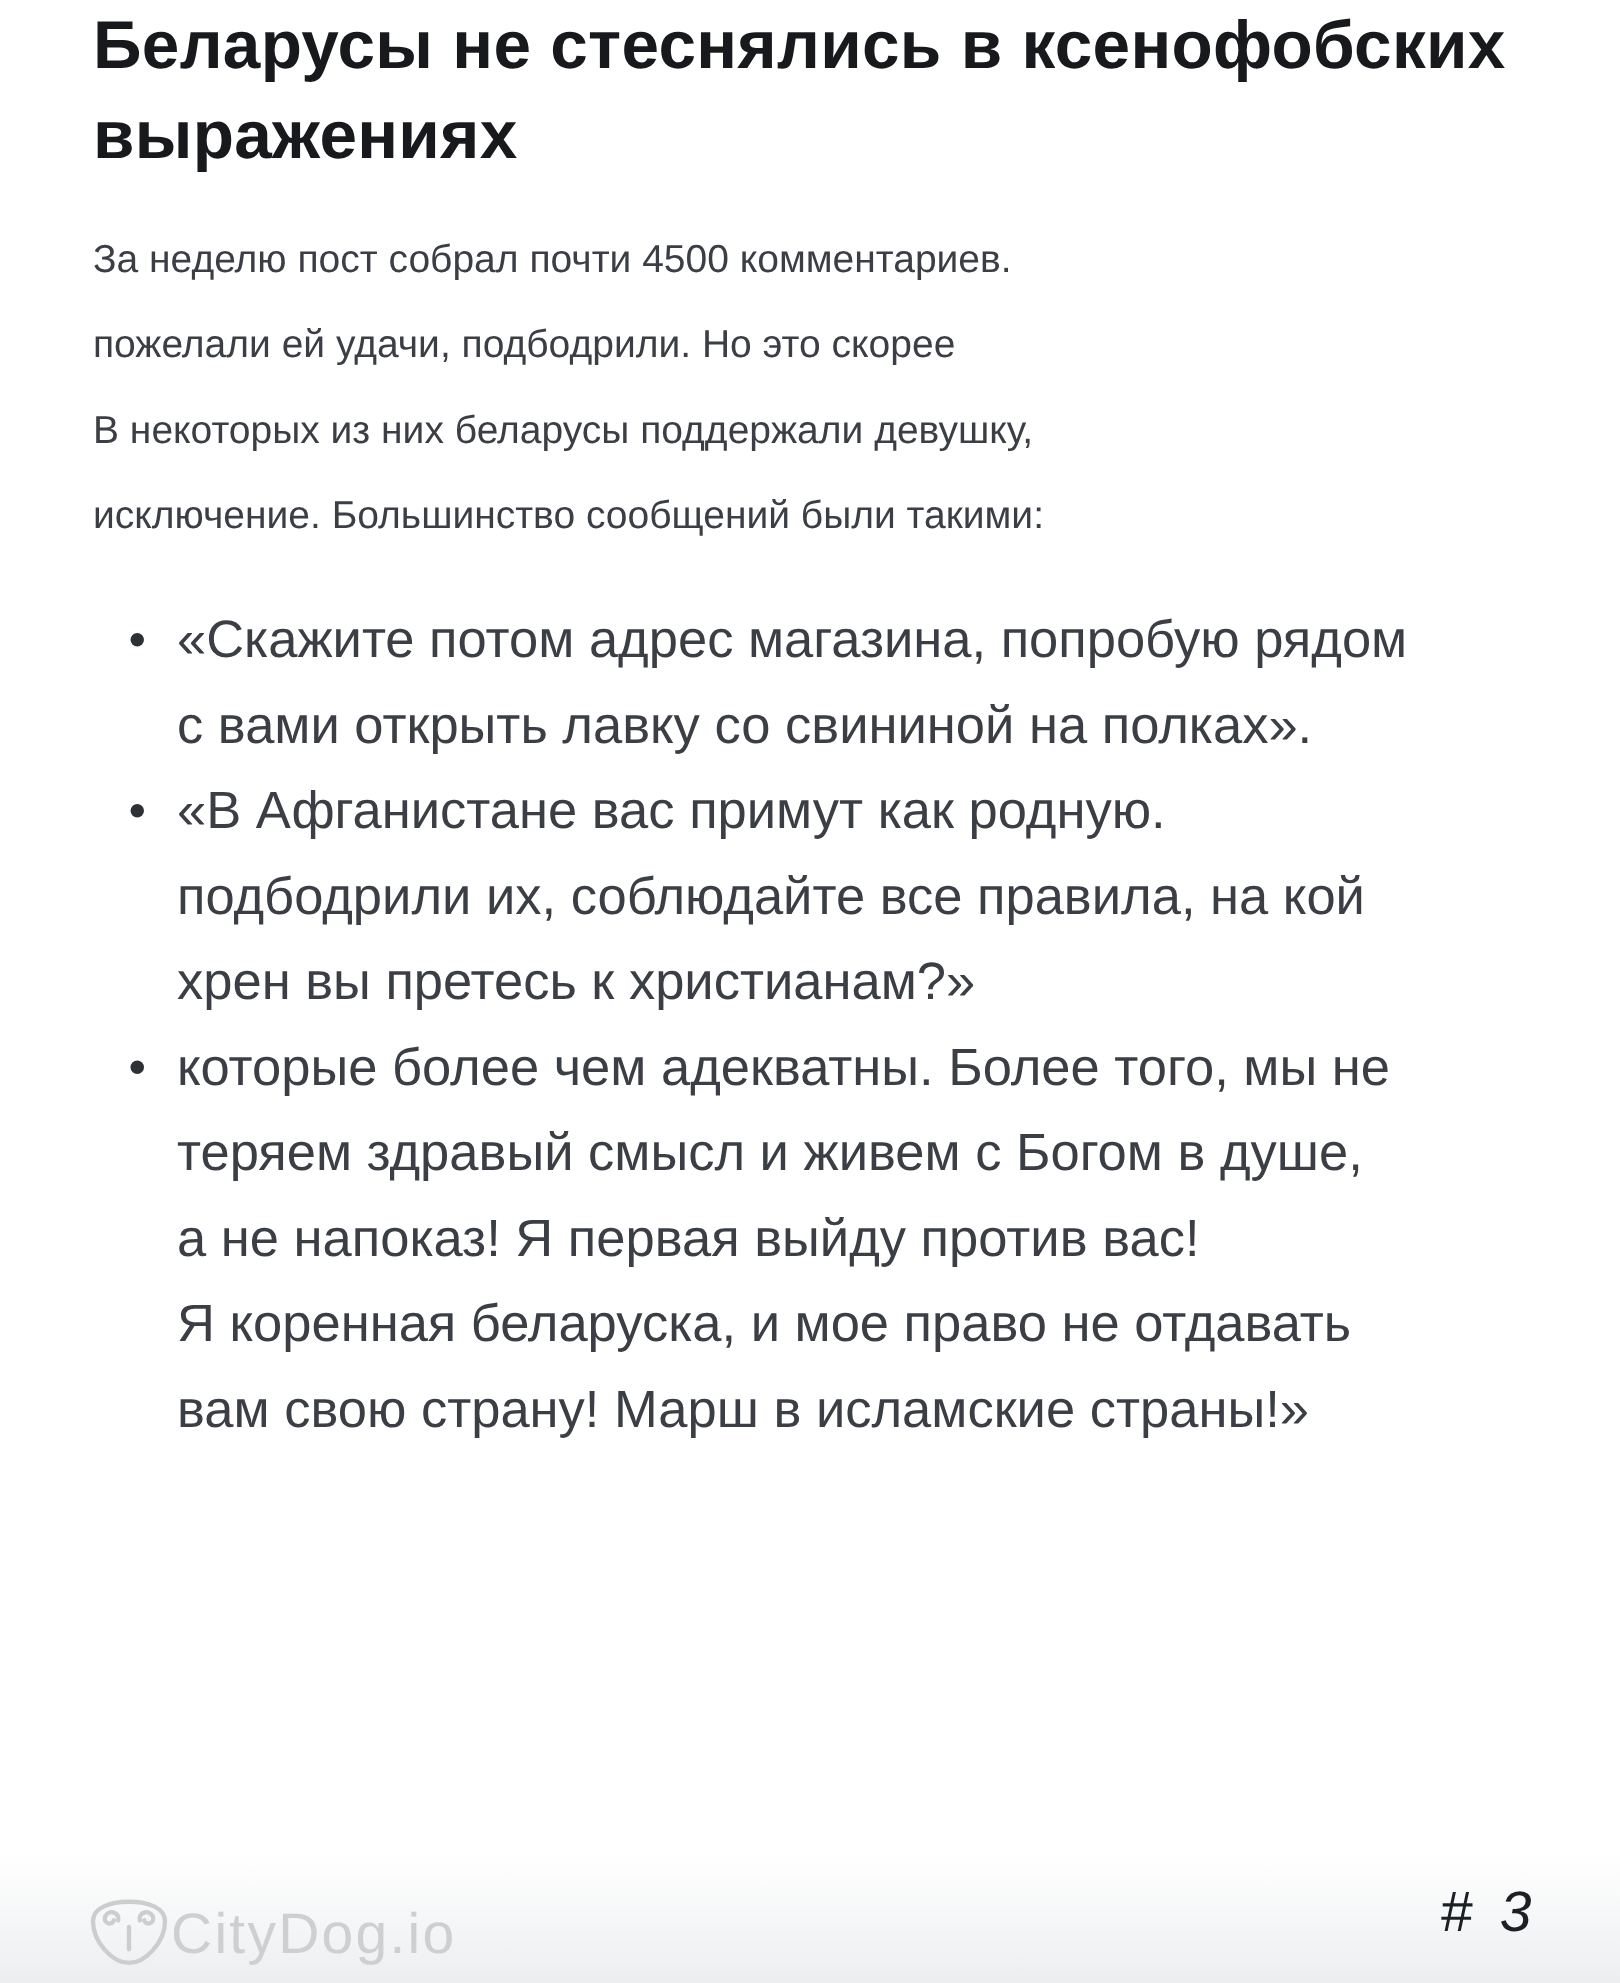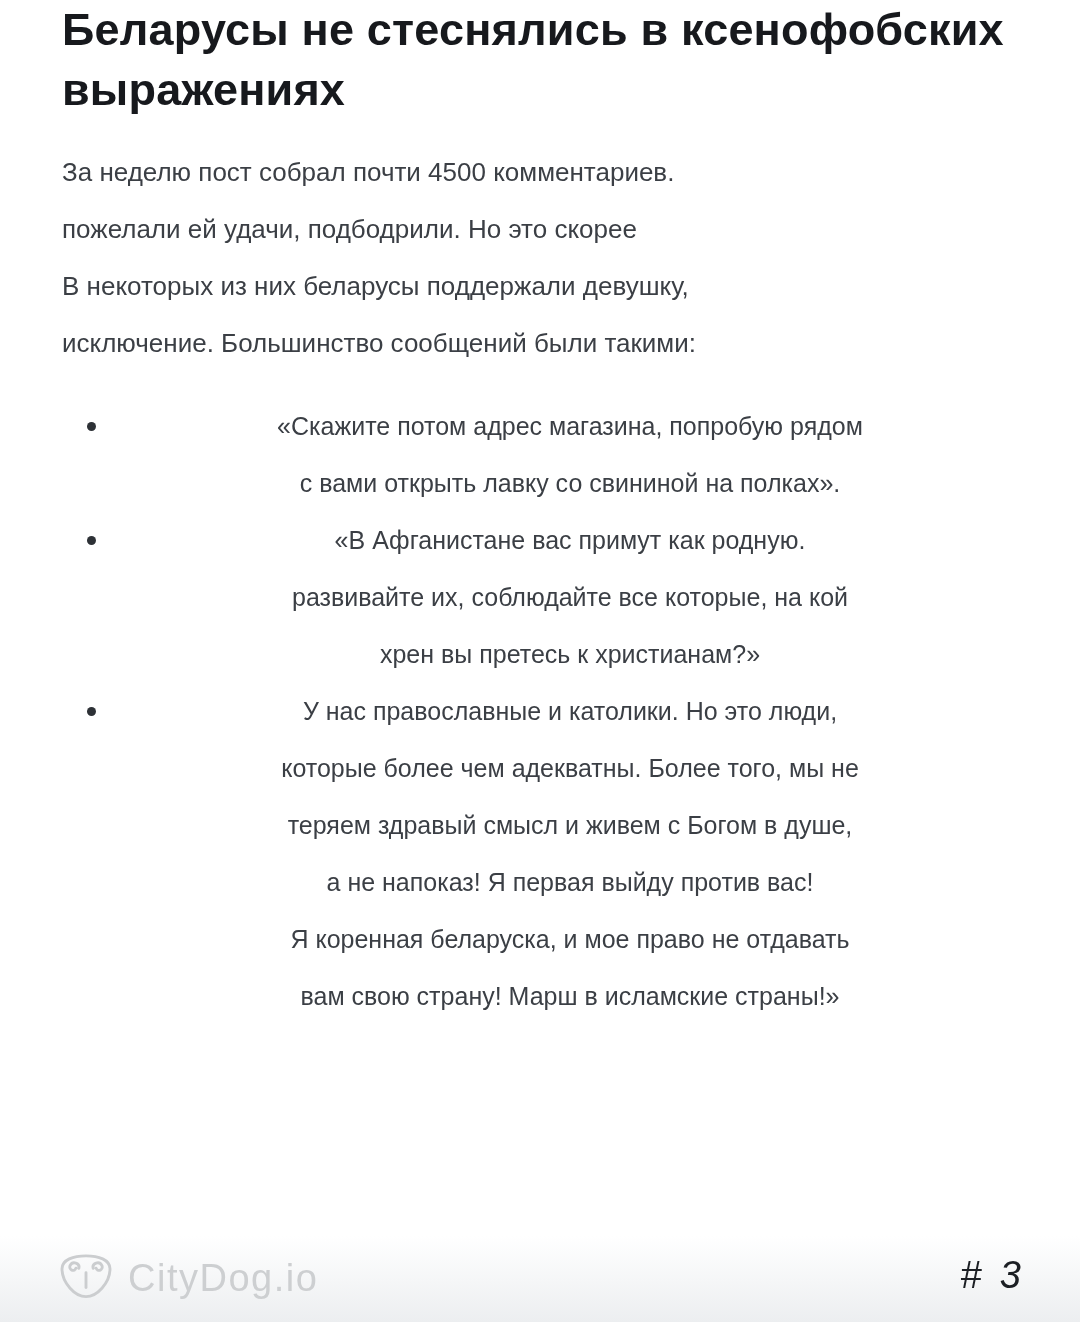--- a/index.html
+++ b/index.html
@@ -26,24 +26,23 @@
     color: #17191d;
   }
   .intro {
     margin-top: 24px;
     font-size: 26px;
     line-height: 57px;
     color: #3b3f45;
   }
   .bullets {
     margin-top: 26px;
-    font-size: 25px;
+    font-size: 35px;
     line-height: 57px;
     color: #3b3f45;
-    text-align: center;
   }
   .bullet-item { position: relative; padding-left: 56px; }
   .bullet-dot {
     position: absolute;
     left: 25px;
     top: 24px;
     width: 9px;
     height: 9px;
     border-radius: 50%;
     background: #2d3136;
@@ -52,24 +51,24 @@
   .footer {
     position: absolute;
     left: 0;
     right: 0;
     top: 1244px;
     height: 60px;
   }
   .logo {
     position: absolute;
     left: 58px;
-    top: 8px;
+    top: 20px;
     display: flex;
     align-items: center;
-    gap: 14px;
+    gap: 0;
     color: #cdcfd1;
   }
   .logo-icon { display: inline-block; }
   .logo-text {
     font-size: 38px;
     letter-spacing: 1.5px;
     color: #cdcfd1;
   }
   .page-number {
     position: absolute;
@@ -97,26 +96,25 @@
     </div>
   <div class="bullets">
       <div class="bullet-item">
         <span class="bullet-dot"></span>
         <div class="text-line">«Скажите потом адрес магазина, попробую рядом</div>
         <div class="text-line">с вами открыть лавку со свининой на полках».</div>
       </div>
       <div class="bullet-item">
         <span class="bullet-dot"></span>
         <div class="text-line">«В Афганистане вас примут как родную.</div>
-        <div class="text-line">развивайте их, соблюдайте все которые, на кой</div>
+        <div class="text-line">подбодрили их, соблюдайте все правила, на кой</div>
         <div class="text-line">хрен вы претесь к христианам?»</div>
       </div>
       <div class="bullet-item">
         <span class="bullet-dot"></span>
-        <div class="text-line">У нас православные и католики. Но это люди,</div>
         <div class="text-line">которые более чем адекватны. Более того, мы не</div>
         <div class="text-line">теряем здравый смысл и живем с Богом в душе,</div>
         <div class="text-line">а не напоказ! Я первая выйду против вас!</div>
         <div class="text-line">Я коренная беларуска, и мое право не отдавать</div>
         <div class="text-line">вам свою страну! Марш в исламские страны!»</div>
       </div>
     </div>
 </div>
 
 <div class="footer">

